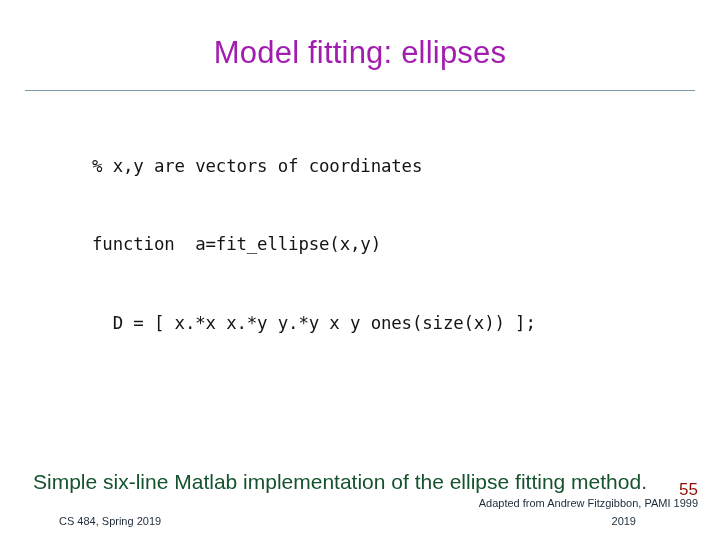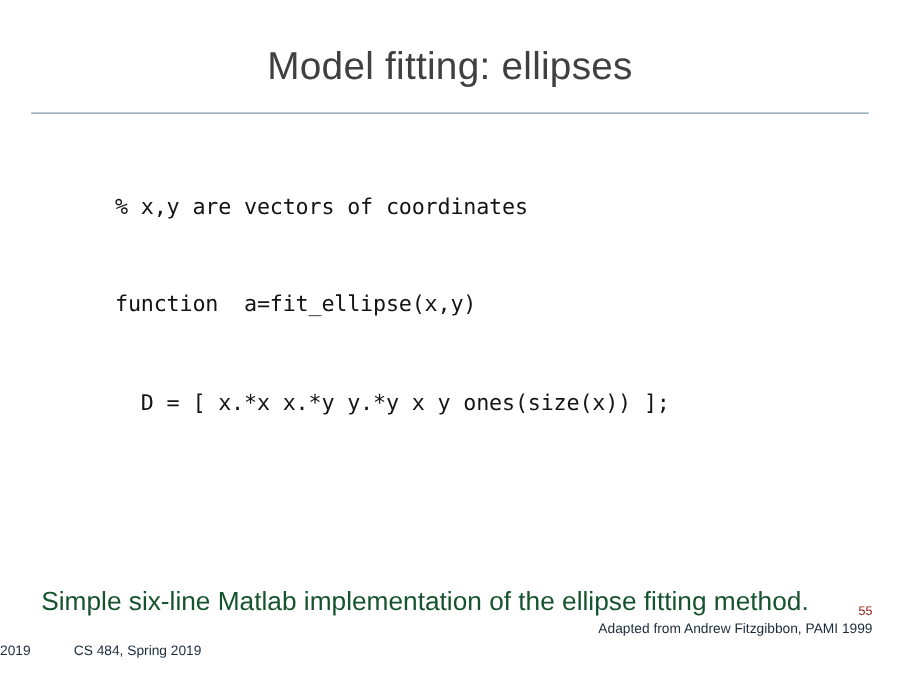--- a/index.html
+++ b/index.html
@@ -22,21 +22,21 @@
     background: #ffffff;
   }
 
   
   .slide-title {
     position: absolute;
     left: 25px;
     top: 33px;
     width: 670px;
     text-align: center;
-    color: #404040;
+    color: #a21caf;
     font-family: "Liberation Sans", sans-serif;
     font-size: 31px;
     font-weight: 400;
     letter-spacing: 0.2px;
     line-height: 40px;
     white-space: nowrap;
   }
 
   .title-rule {
     position: absolute;
@@ -102,34 +102,34 @@
     font-size: 11px;
     line-height: 14px;
     white-space: nowrap;
     margin-left: 28px;
   }
   .footer-center {
     position: absolute;
     left: 0;
     top: 514px;
     width: 636px;
-    text-align: left;
+    text-align: right;
     color: #1C2B3A;
     font-family: "Liberation Sans", sans-serif;
     font-size: 11px;
     line-height: 14px;
     white-space: nowrap;
   }
   .footer-page {
     position: absolute;
     right: 22px;
     top: 483px;
     color: #8C1009;
     font-family: "Liberation Sans", sans-serif;
-    font-size: 10px;
+    font-size: 17px;
     line-height: 14px;
     white-space: nowrap;
   }
 </style>
 </head>
 <body>
 
 <div class="slide">
 
   <div class="slide-title">Model fitting: ellipses</div>

